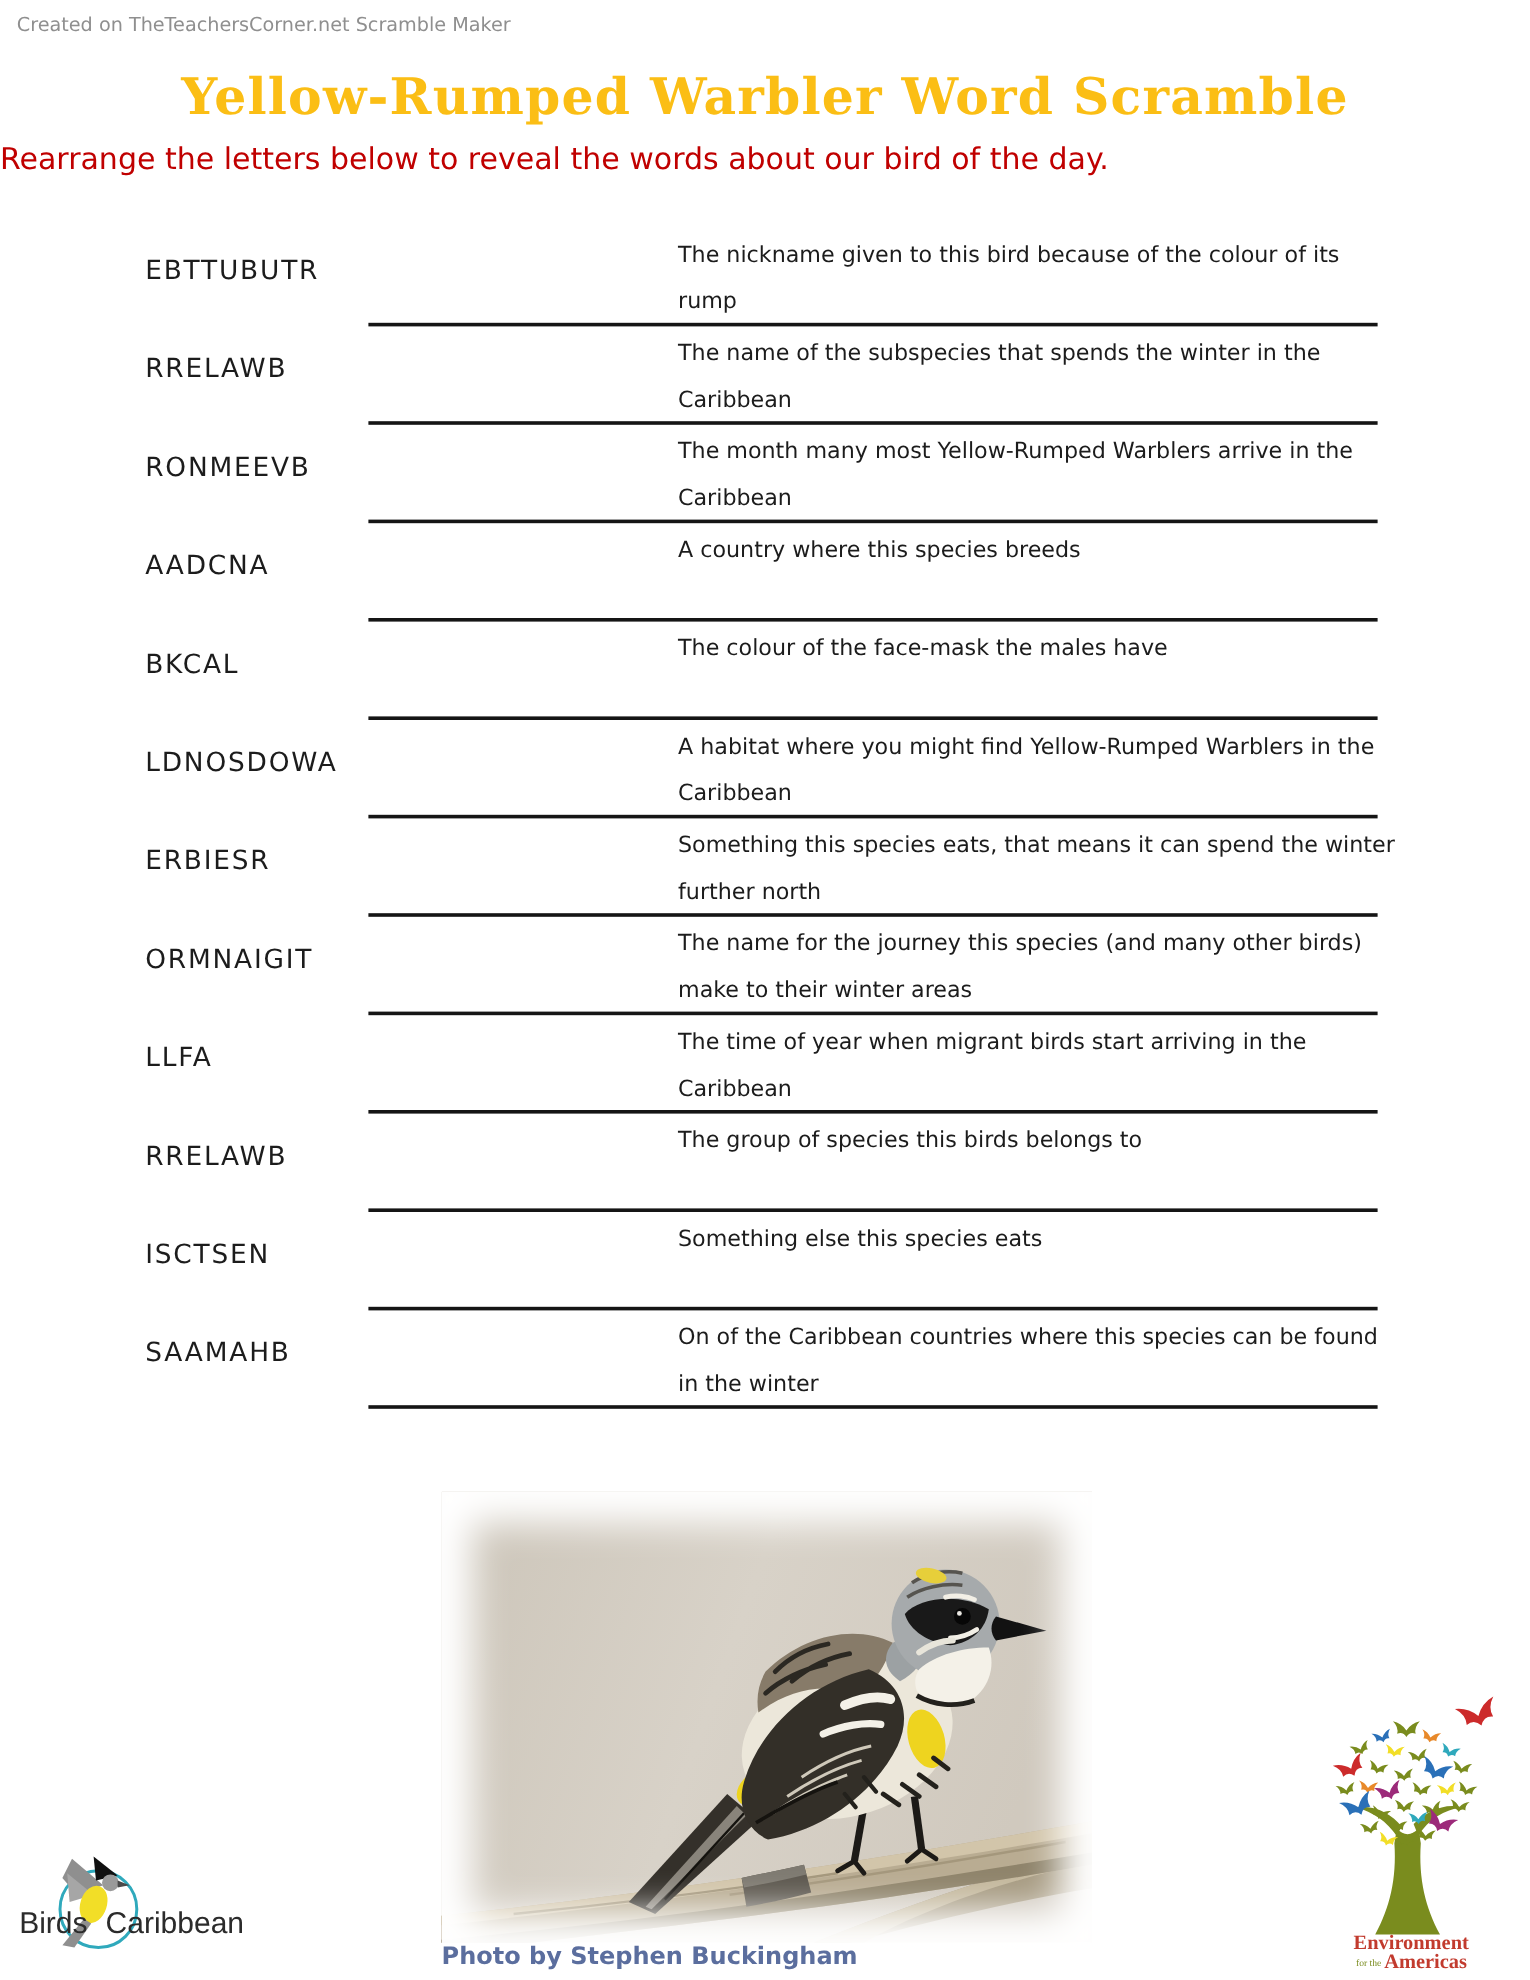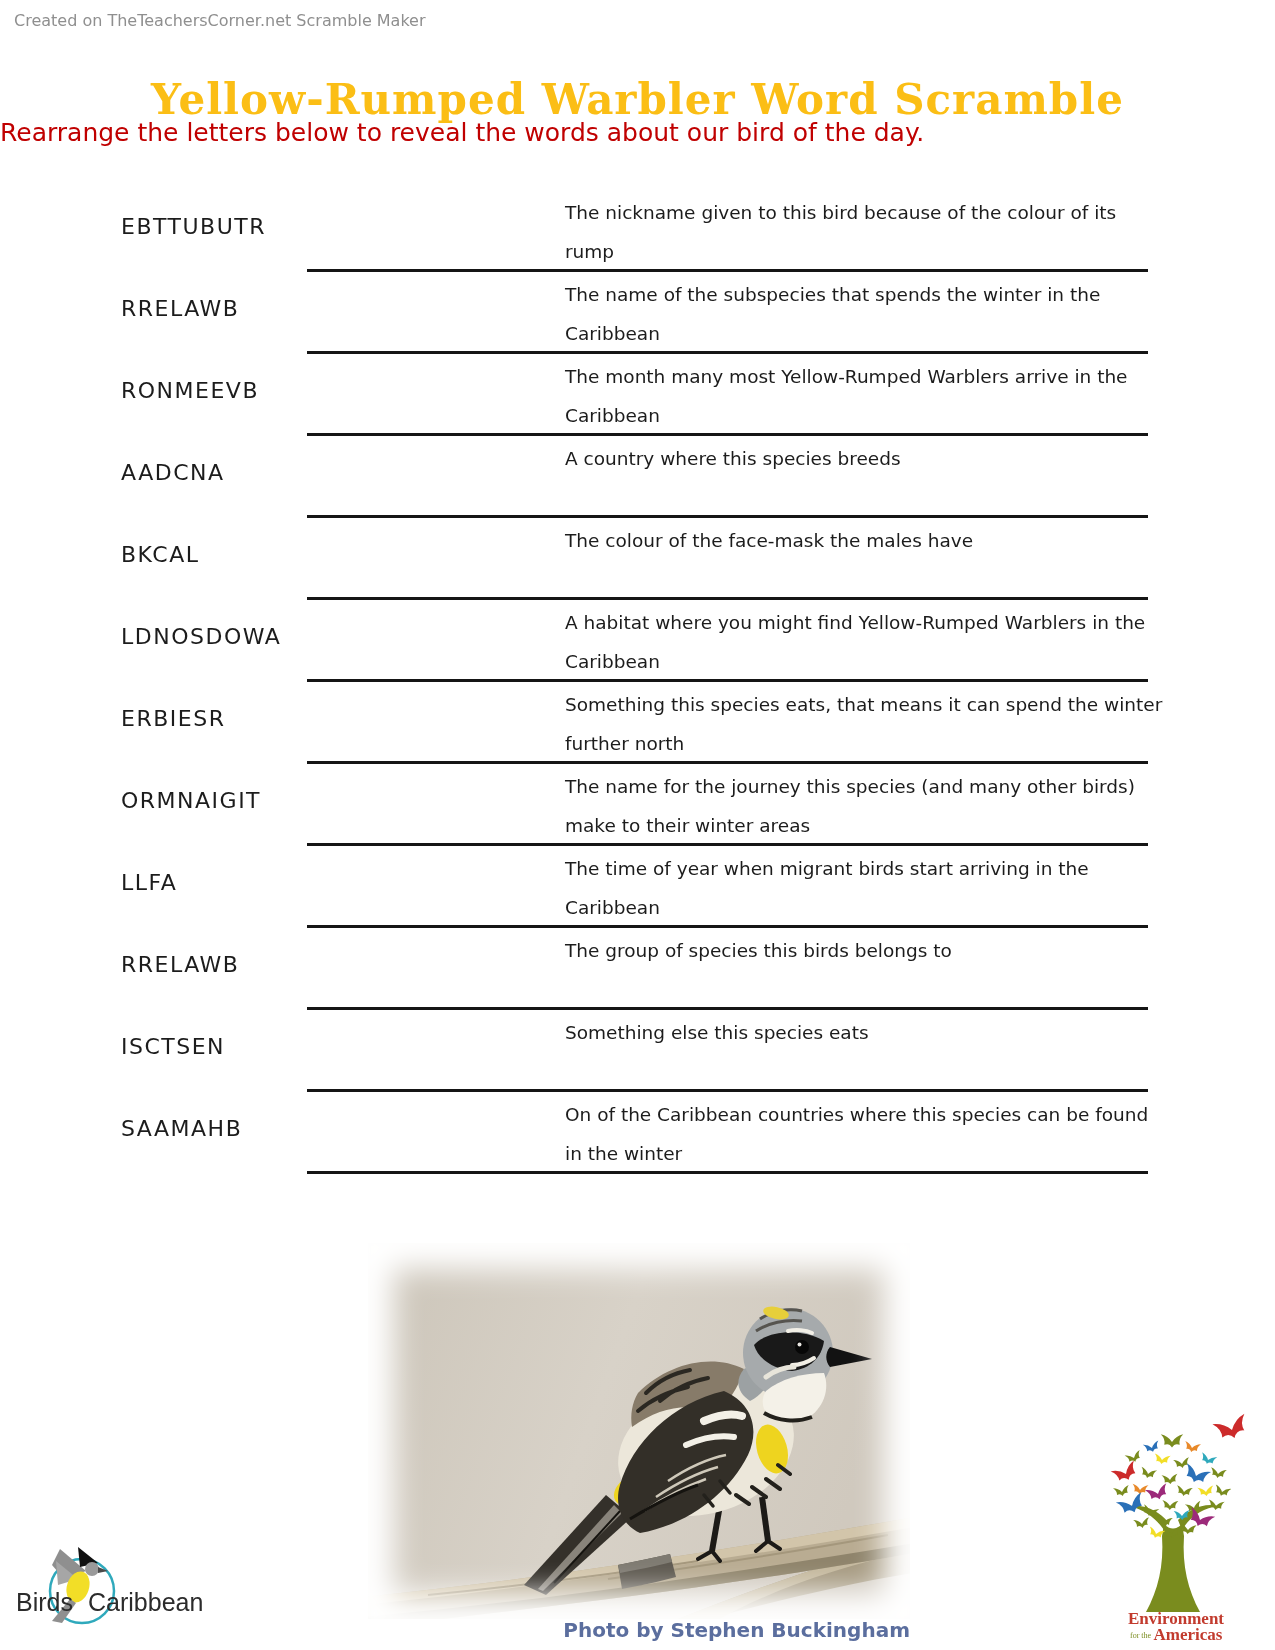--- a/index.html
+++ b/index.html
@@ -6,38 +6,38 @@
     --gold:#FBBE15; --red:#C00000; --ink:#1C1C1C; --gray:#8F8F8F;
     --caption:#5B6E9E; --teal:#2FA9BC; --yellow:#F2DE27; --olive:#7A8C1E;
     --efta_red:#C23B2E; --blue:#2A70B8; --orange:#E8892A; --magenta:#9C2A7A;
     --bright_red:#CC2B2B;
   }
   *{margin:0;padding:0;box-sizing:border-box;}
   html,body{background:#ffffff;}
   .page{position:relative;width:1275px;height:1650px;background:#fff;overflow:hidden;
          font-family:"DejaVu Sans", sans-serif;color:var(--ink);}
   .created-on{position:absolute;left:14px;top:11px;font-size:16px;color:var(--gray);}
-  .title{position:absolute;left:0;top:75px;width:100%;text-align:center;
+  .title{position:absolute;left:0;top:56px;width:100%;text-align:center;
          font-family:"DejaVu Serif", serif;font-weight:bold;font-size:42px;
          letter-spacing:1px;color:var(--gold);}
   .subtitle{position:absolute;left:0;top:118px;width:100%;text-align:left;
          font-size:25px;color:var(--red);}
   .rows{position:absolute;left:0;top:178px;width:100%;}
   .row{position:relative;height:82px;}
   .word{position:absolute;left:85px;top:48px;transform:translateY(-50%);
         font-size:22px;letter-spacing:1.5px;color:var(--ink);margin-left:36px;}
   .answer{position:absolute;left:307px;top:12px;width:841px;height:100%;
         border-bottom:3px solid #151515;}
   .clue{margin-left:258px;width:600px;padding-top:3px;font-size:18.5px;
         line-height:39px;color:var(--ink);}
   .photo-wrap{position:absolute;left:368px;top:1243px;width:542px;height:376px;}
   .photo-wrap svg{display:block;width:100%;height:100%;}
   .photo-wrap::after{content:'';position:absolute;inset:0;pointer-events:none;
         box-shadow:inset 0 0 30px 26px #ffffff;}
-  .photo-caption{position:absolute;left:368px;top:1618px;width:542px;text-align:right;
+  .photo-caption{position:absolute;left:368px;top:1618px;width:542px;text-align:left;
         font-weight:bold;font-size:20px;color:var(--caption);}
   .bc-logo{position:absolute;left:16px;top:1545px;width:200px;height:86px;}
   .efta-logo{position:absolute;left:1100px;top:1408px;width:150px;height:235px;}
   .bc-text{font-family:"Liberation Sans", sans-serif;font-size:25px;fill:#2B2B2B;}
   .bc-circle{fill:none;stroke:var(--teal);stroke-width:2.5px;}
   .efta-env,.efta-americas{font-family:"Liberation Serif", serif;font-weight:bold;
         font-size:17px;fill:var(--efta_red);}
   .efta-small{font-family:"Liberation Serif", serif;font-size:8px;fill:var(--olive);}
   .b-olive{fill:var(--olive);} .b-blue{fill:var(--blue);} .b-red{fill:var(--bright_red);}
   .b-orange{fill:var(--orange);} .b-yellow{fill:var(--yellow);}

